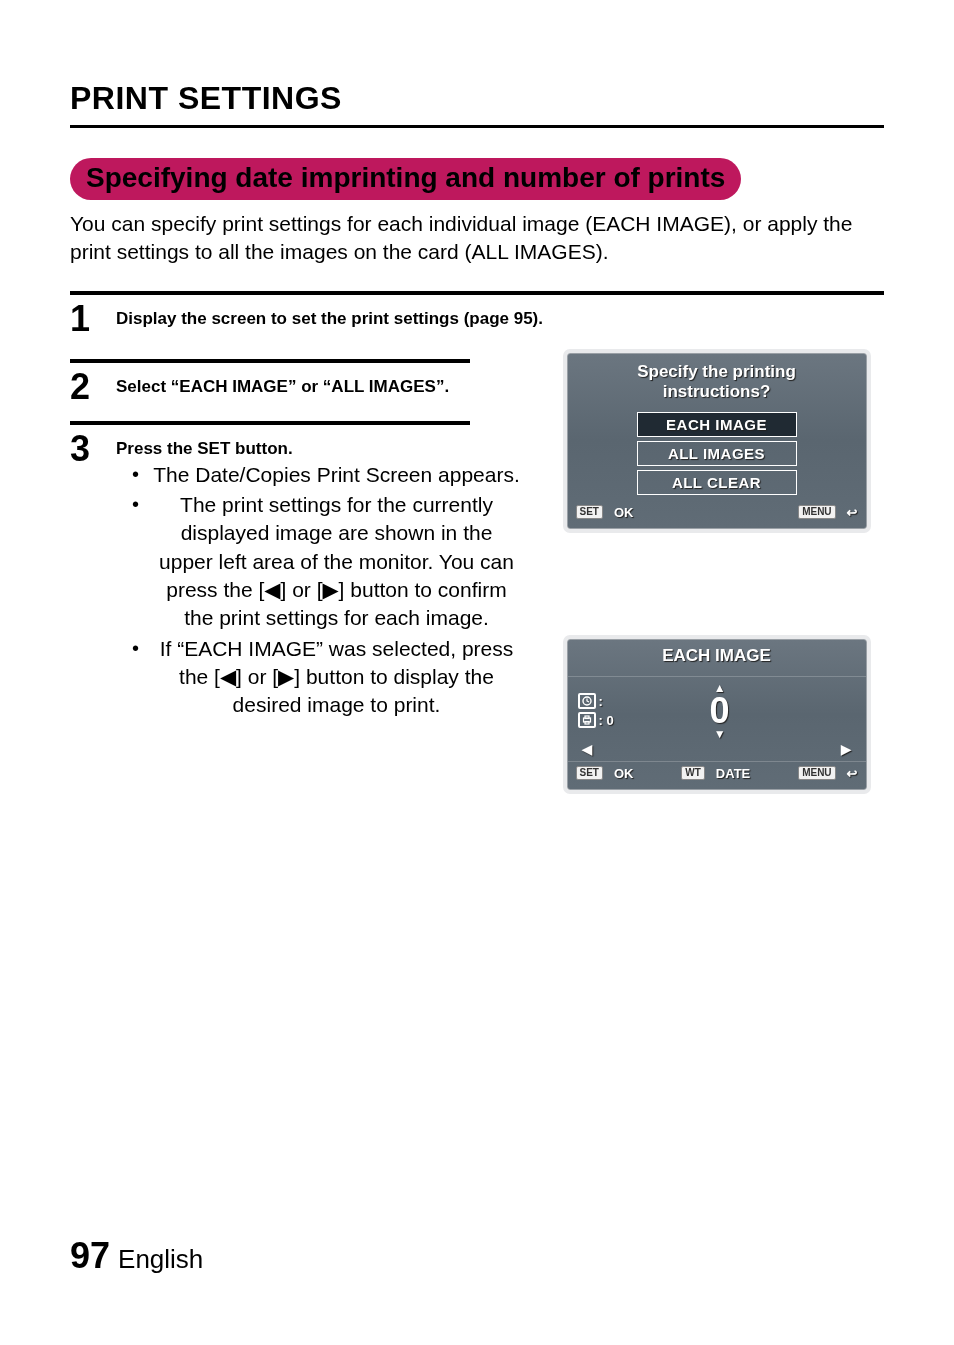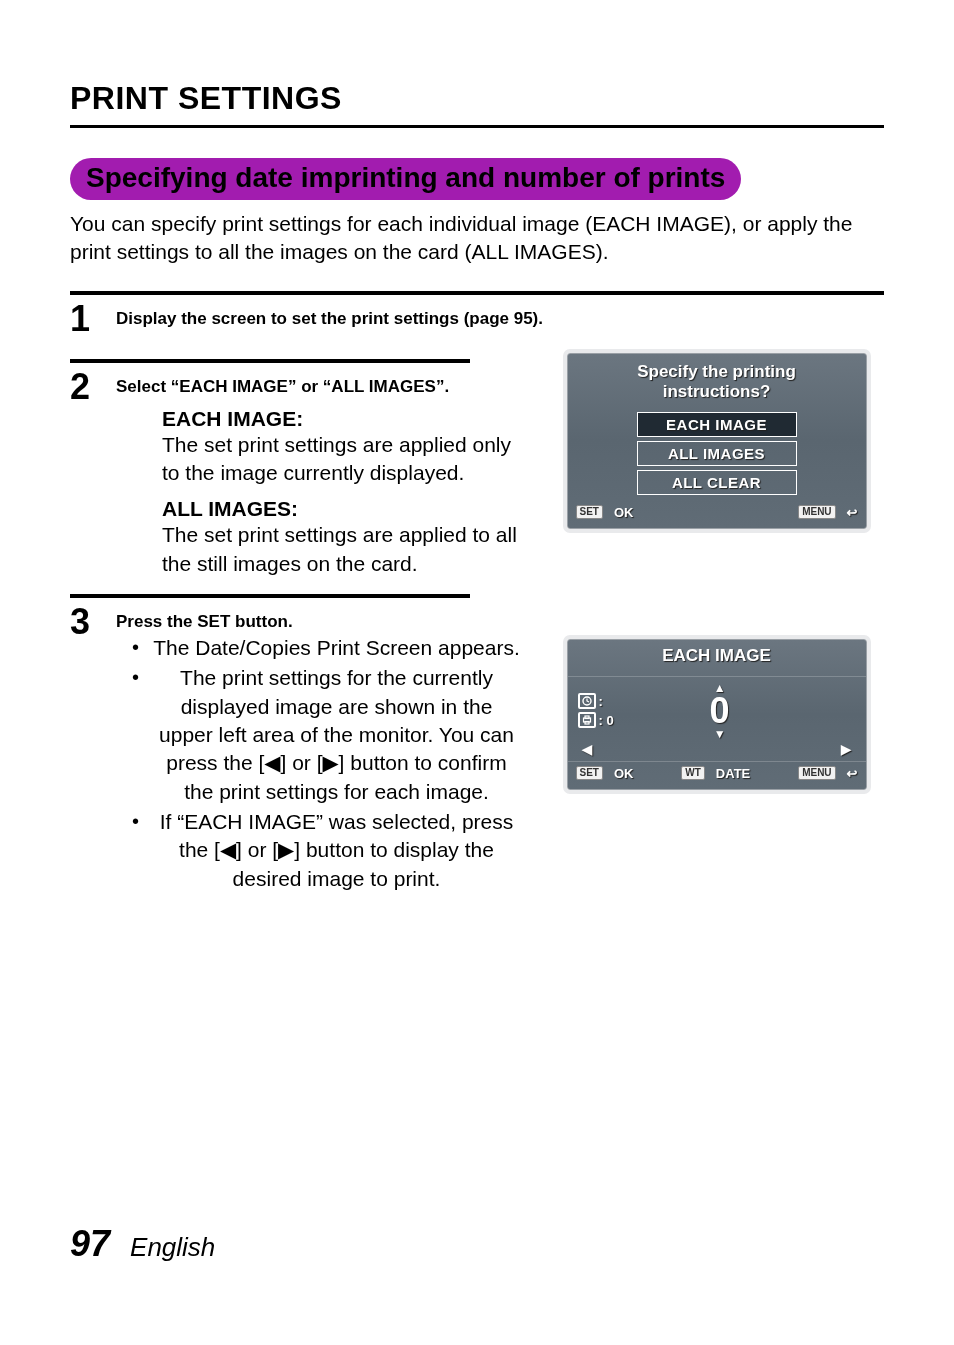--- a/index.html
+++ b/index.html
@@ -3,21 +3,21 @@
 <meta charset="utf-8">
 <style>
   * { box-sizing: border-box; margin: 0; padding: 0; }
   html, body { width: 954px; height: 1345px; background: #fff; font-family: Arial, Helvetica, sans-serif; color: #000; }
   .page { padding: 80px 70px 40px 70px; width: 954px; height: 1345px; position: relative; }
 
   .h1 { font-size: 32px; font-weight: bold; letter-spacing: 0.5px; margin-bottom: 8px; }
   .rule-thick { border: none; border-top: 3px solid #000; margin: 4px 0 30px 0; }
 
   .subhead-wrap { margin-bottom: 10px; }
-  .subhead { display: inline-block; background: #a21caf; border-radius: 22px; padding: 4px 16px 6px 16px; font-size: 28px; font-weight: bold; }
+  .subhead { display: inline-block; background: #be185d; border-radius: 22px; padding: 4px 16px 6px 16px; font-size: 28px; font-weight: bold; }
 
   .intro { font-size: 21px; line-height: 1.35; margin-bottom: 24px; }
 
   .sep-heavy { border: none; border-top: 4px solid #000; margin: 10px 0 6px 0; }
 
   .step-row { display: flex; align-items: flex-start; gap: 18px; }
   .step-num { font-size: 36px; font-weight: bold; line-height: 1; min-width: 28px; }
   .step-title { font-size: 17px; font-weight: bold; margin-top: 8px; }
 
   .cols { display: flex; gap: 28px; margin-top: 6px; }
@@ -50,21 +50,21 @@
   .lcd2-body { display: flex; align-items: center; padding: 6px 10px 2px; }
   .infoicons { display: flex; flex-direction: column; gap: 3px; font-size: 13px; font-weight: bold; text-shadow: 1px 1px 1px #222; }
   .infoicons .row { display: flex; align-items: center; gap: 3px; }
   .iconbox { width: 18px; height: 16px; border: 2px solid #fff; border-radius: 2px; display: inline-flex; align-items: center; justify-content: center; font-size: 10px; }
   .centerctr { flex: 1; text-align: center; }
   .centerctr .arrow { font-size: 12px; line-height: 10px; text-shadow: 1px 1px 1px #222; }
   .centerctr .big { font-size: 36px; font-weight: bold; line-height: 1; text-shadow: 1px 1px 1px #222; }
   .lrarrows { display: flex; justify-content: space-between; padding: 0 14px 4px; font-size: 14px; text-shadow: 1px 1px 1px #222; }
   .lcd2-bottom { display: flex; justify-content: space-between; align-items: center; padding: 4px 8px 8px; border-top: 1px solid rgba(255,255,255,0.2); }
 
-  .footer { position: absolute; left: 70px; bottom: 80px; display: flex; align-items: baseline; gap: 20px; font-style: italic; }
+  .footer { position: absolute; left: 70px; bottom: 68px; display: flex; align-items: baseline; gap: 8px; }
   .pagenum { font-size: 36px; font-weight: bold; }
   .lang { font-size: 26px; }
 
   .indent { margin-left: 46px; }
 </style>
 </head>
 <body>
 
 <div class="page">
 
@@ -83,26 +83,20 @@
   </div>
 
   <div class="cols">
     <div class="left">
 
       <hr class="half-rule">
       <div class="step-row">
         <div class="step-num">2</div>
         <div>
           <div class="step-title">Select “EACH IMAGE” or “ALL IMAGES”.</div>
-          <div class="indent">
-            <div class="def-title">EACH IMAGE:</div>
-            <div class="def-body">The set print settings are applied only to the image currently displayed.</div>
-            <div class="def-title">ALL IMAGES:</div>
-            <div class="def-body">The set print settings are applied to all the still images on the card.</div>
-          </div>
         </div>
       </div>
 
       <hr class="half-rule">
       <div class="step-row">
         <div class="step-num">3</div>
         <div>
           <div class="step-title">Press the SET button.</div>
           <ul class="bullets">
             <li>The Date/Copies Print Screen appears.</li>

